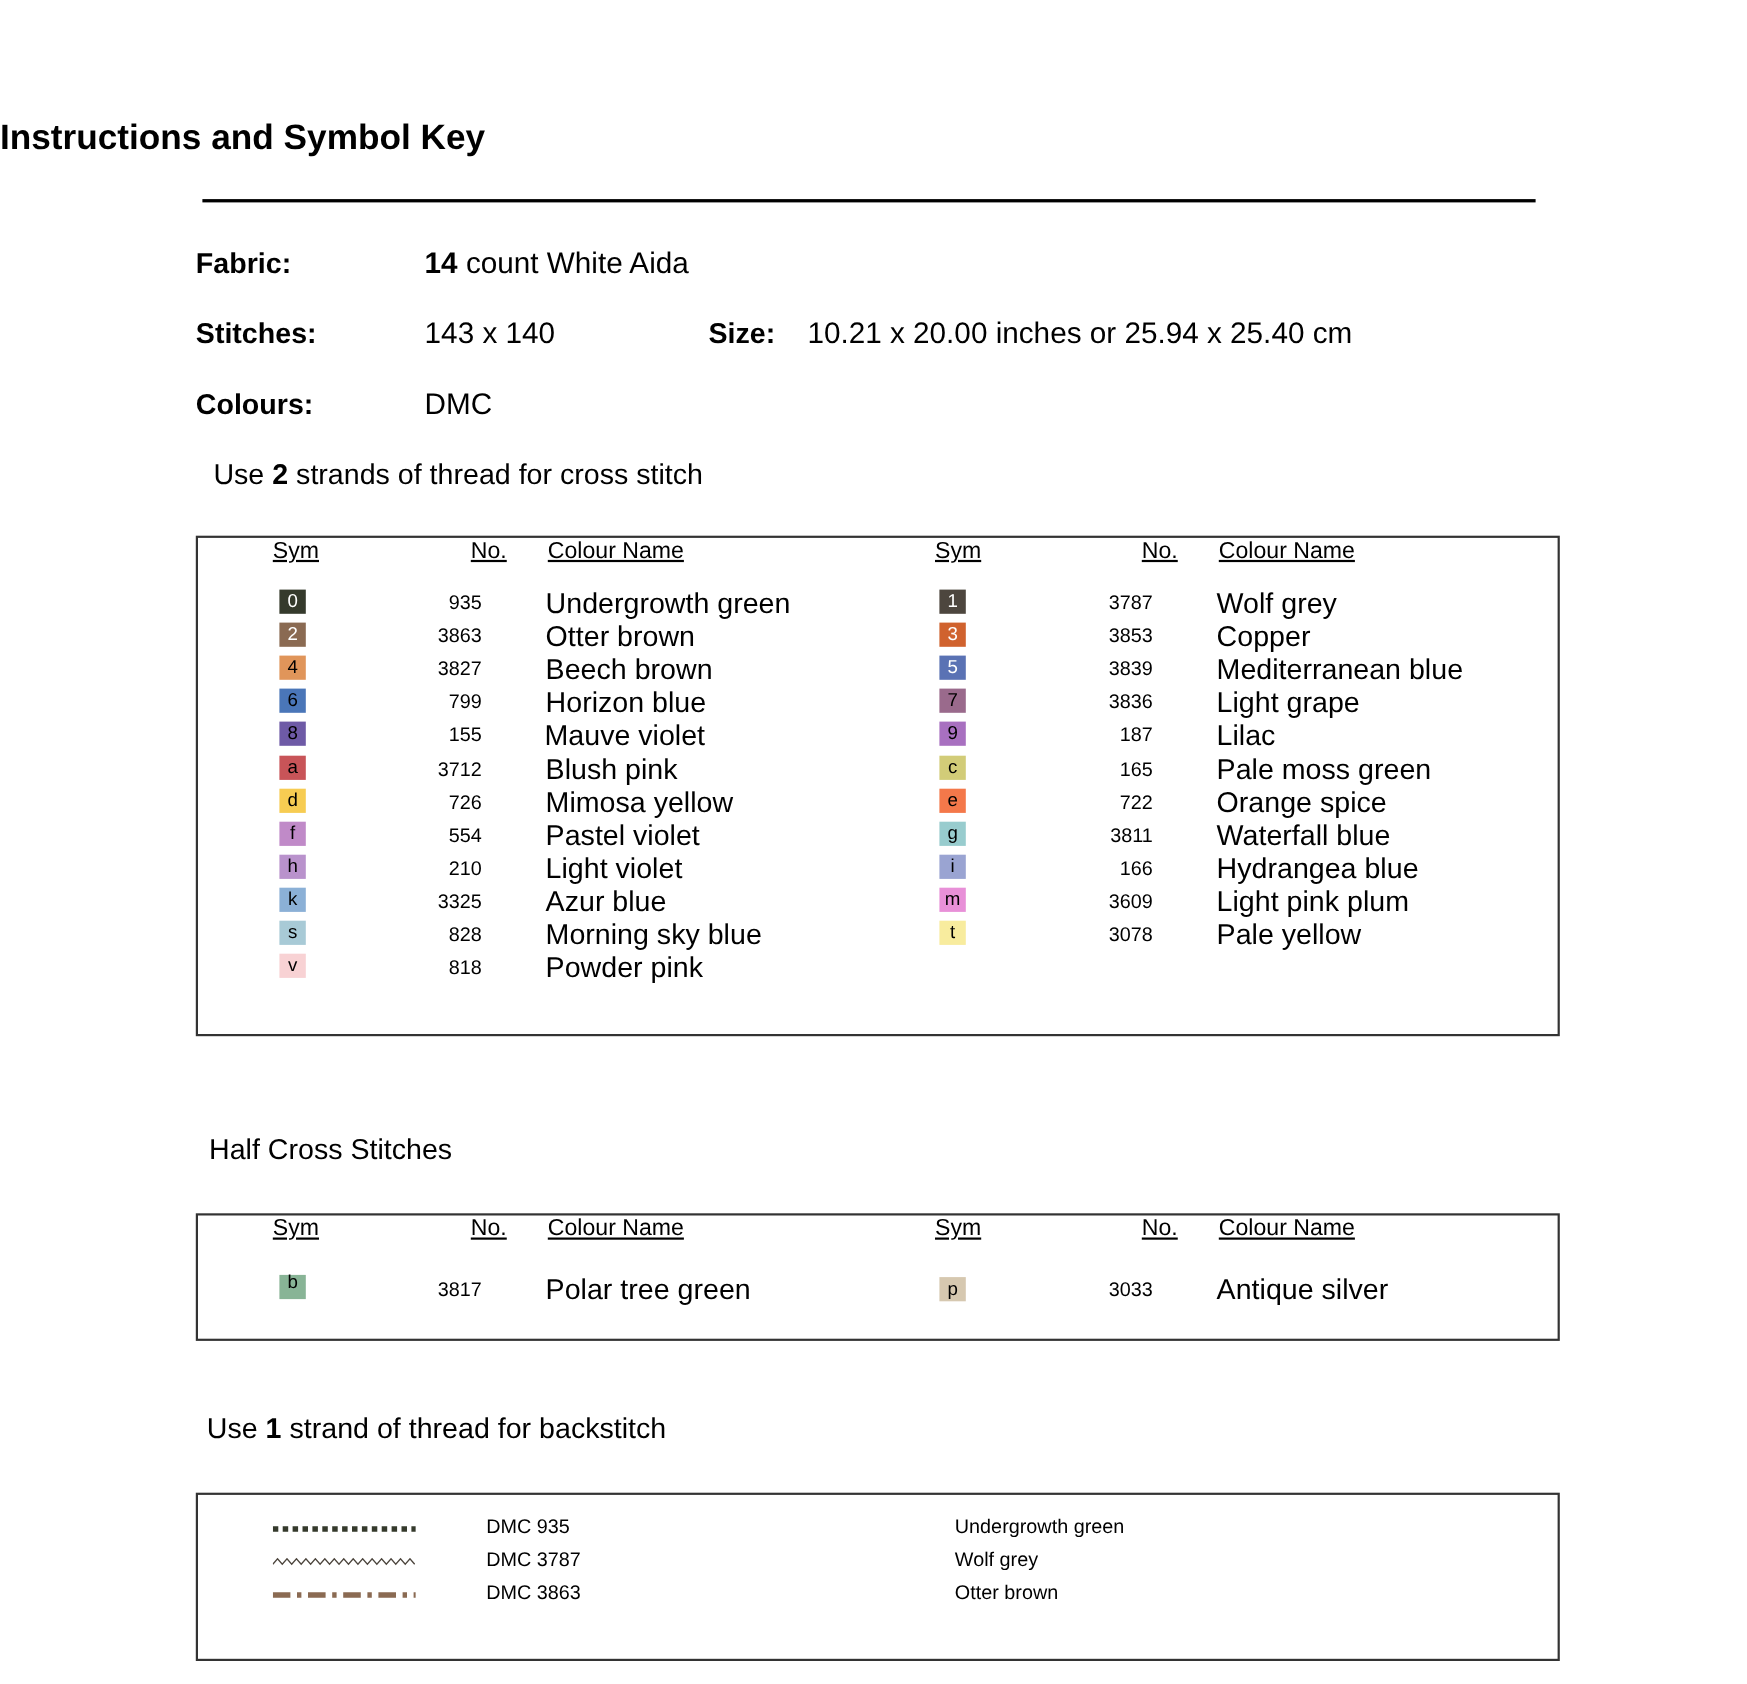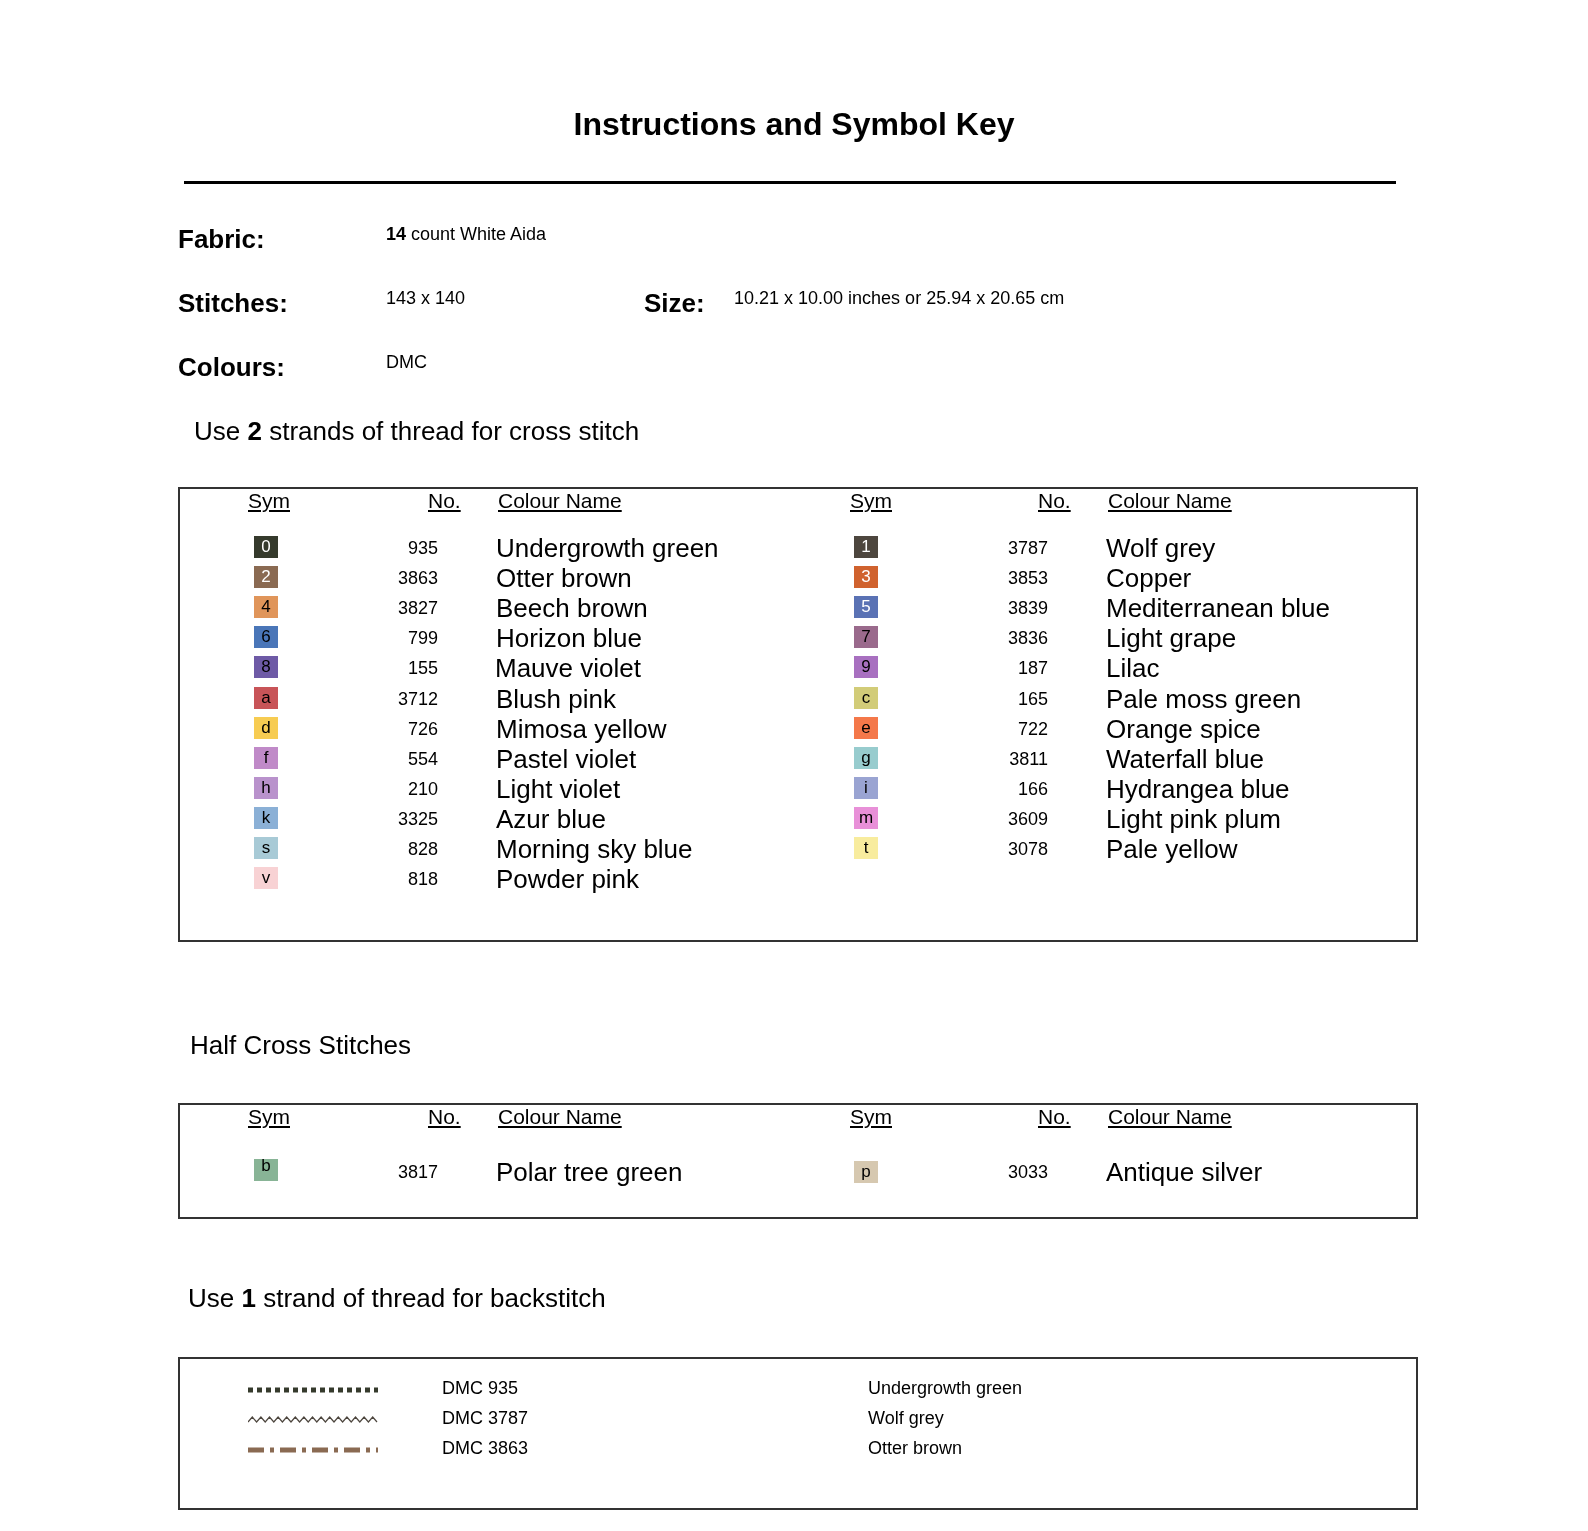--- a/index.html
+++ b/index.html
@@ -1,20 +1,20 @@
 <!DOCTYPE html>
 <html><head>
 <meta charset="utf-8">
 <style>
   html, body { margin: 0; padding: 0; background: #ffffff; }
   body { width: 1588px; height: 1531px; position: relative; font-family: "Liberation Sans", sans-serif; color: #000; }
-  .title { position: absolute; top: 106px; left: 0; width: 1588px; text-align: center; font-size: 32px; font-weight: bold; }
+  .title { position: absolute; top: 106px; left: 0; width: 1588px; font-size: 32px; font-weight: bold; }
   .rule { position: absolute; top: 181px; left: 184px; width: 1212px; height: 3px; background: #000; }
   .info-label { position: absolute; font-size: 26px; font-weight: bold; }
-  .info-value { position: absolute; font-size: 18px; }
+  .info-value { position: absolute; font-size: 27px; }
   .info-value b { font-weight: bold; }
   .note { position: absolute; font-size: 26px; }
   .box { position: absolute; border: 2px solid #333; box-sizing: border-box; }
   .hdr { position: absolute; font-size: 21px; text-decoration: underline; }
   .row { position: absolute; height: 30px; }
   .swatch { position: absolute; width: 24px; height: 22px; font-size: 17px; text-align: center; line-height: 22px; }
   .num { position: absolute; width: 80px; text-align: right; font-size: 18px; line-height: 30px; }
   .cname { position: absolute; font-size: 26px; line-height: 30px; white-space: nowrap; }
   .bs-line { position: absolute; left: 248px; width: 130px; }
   .bs-text { position: absolute; font-size: 18px; line-height: 30px; }
@@ -24,21 +24,21 @@
 
 <div class="title">Instructions and Symbol Key</div>
 <div class="rule"></div>
 
 <div class="info-label" style="top:224px;left:178px;">Fabric:</div>
 <div class="info-value" style="top:224px;left:386px;"><b>14</b><span> count White Aida</span></div>
 
 <div class="info-label" style="top:288px;left:178px;">Stitches:</div>
 <div class="info-value" style="top:288px;left:386px;">143 x 140</div>
 <div class="info-label" style="top:288px;left:644px;">Size:</div>
-<div class="info-value" style="top:288px;left:734px;">10.21 x 10.00 inches or 25.94 x 20.65 cm</div>
+<div class="info-value" style="top:288px;left:734px;">10.21 x 20.00 inches or 25.94 x 25.40 cm</div>
 
 <div class="info-label" style="top:352px;left:178px;">Colours:</div>
 <div class="info-value" style="top:352px;left:386px;">DMC</div>
 
 <div class="note" style="top:416px;left:194px;"><span>Use </span><b>2</b><span> strands of thread for cross stitch</span></div>
 
 <div class="box" id="cs-box" style="top:487px;left:178px;width:1240px;height:455px;">
   <div class="hdr" style="top:0px;left:68px;">Sym</div>
   <div class="hdr" style="top:0px;left:248px;">No.</div>
   <div class="hdr" style="top:0px;left:318px;">Colour Name</div>

